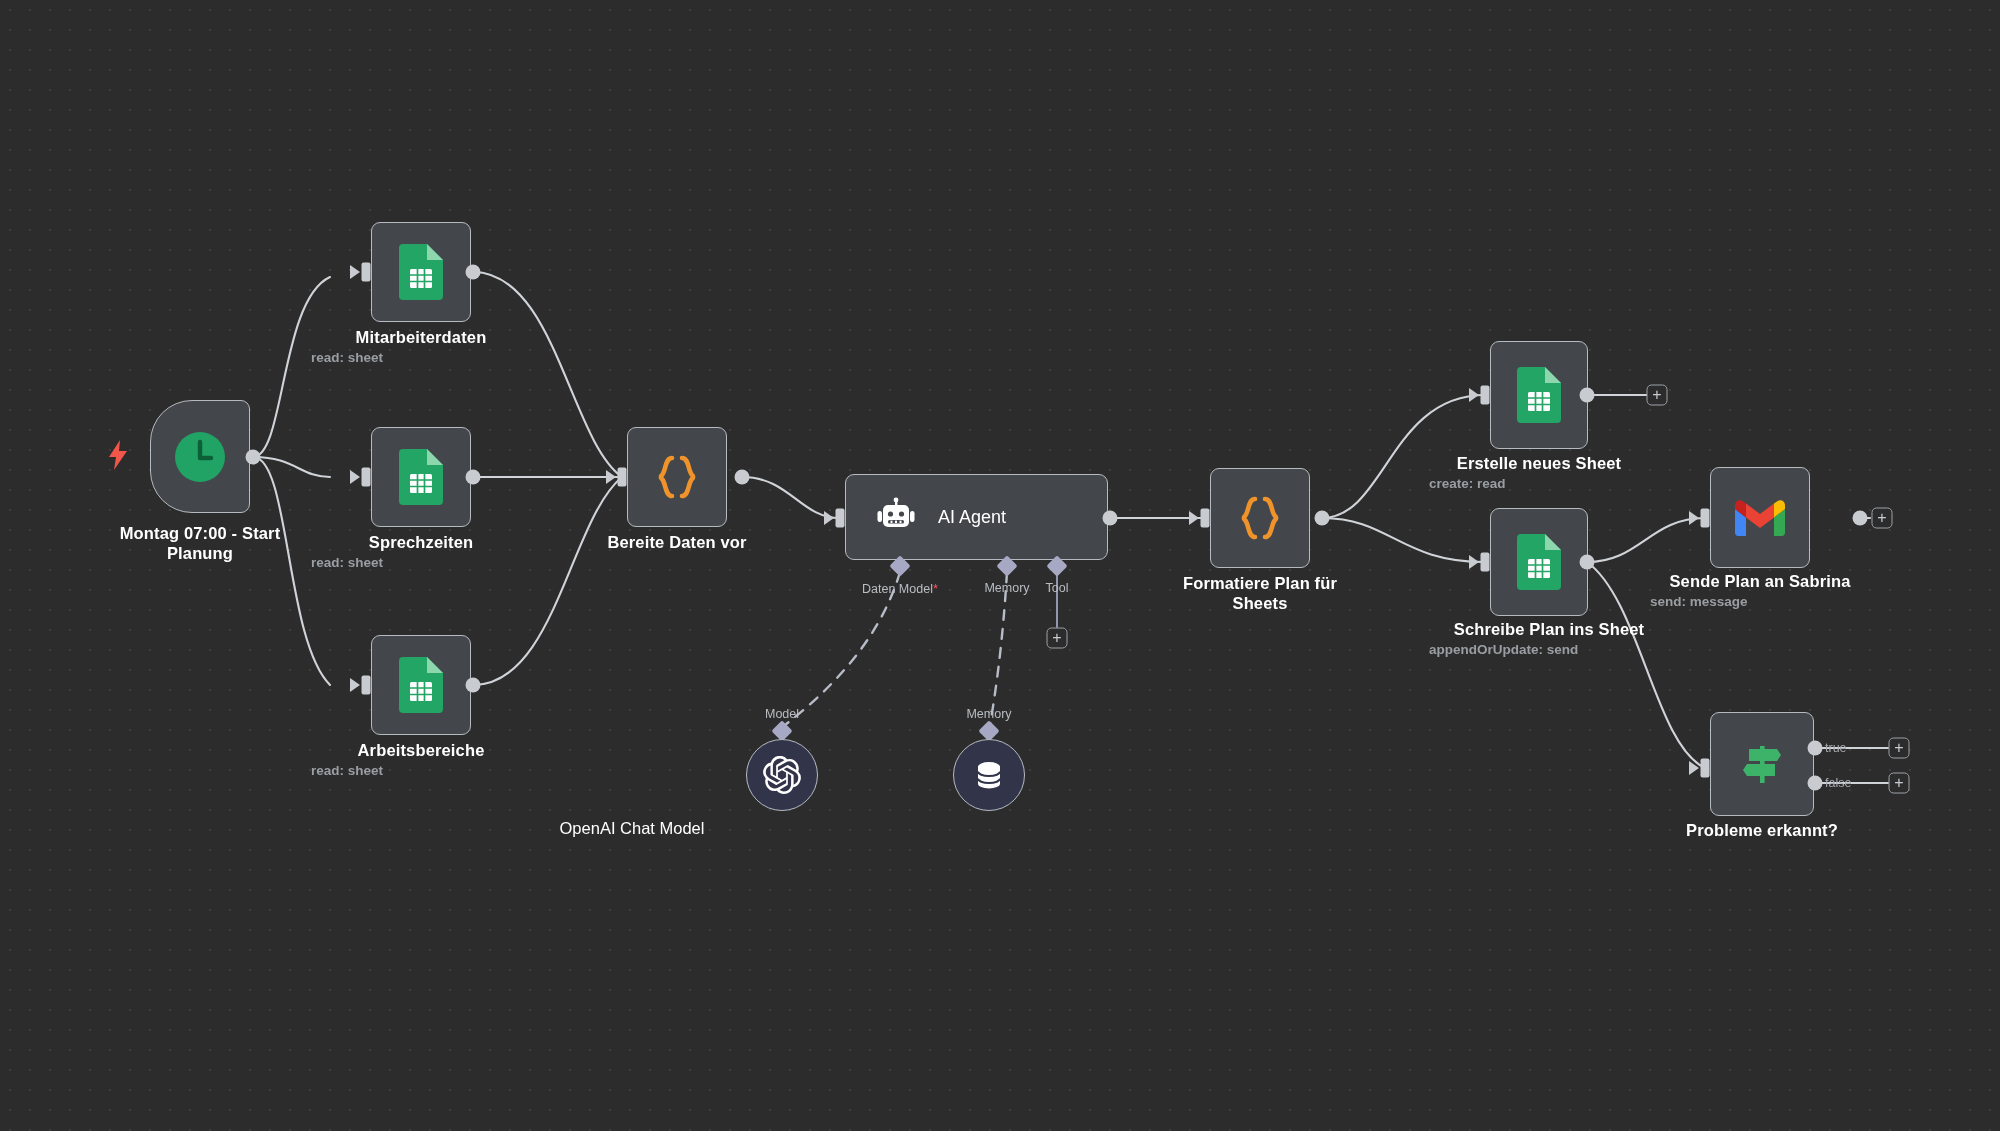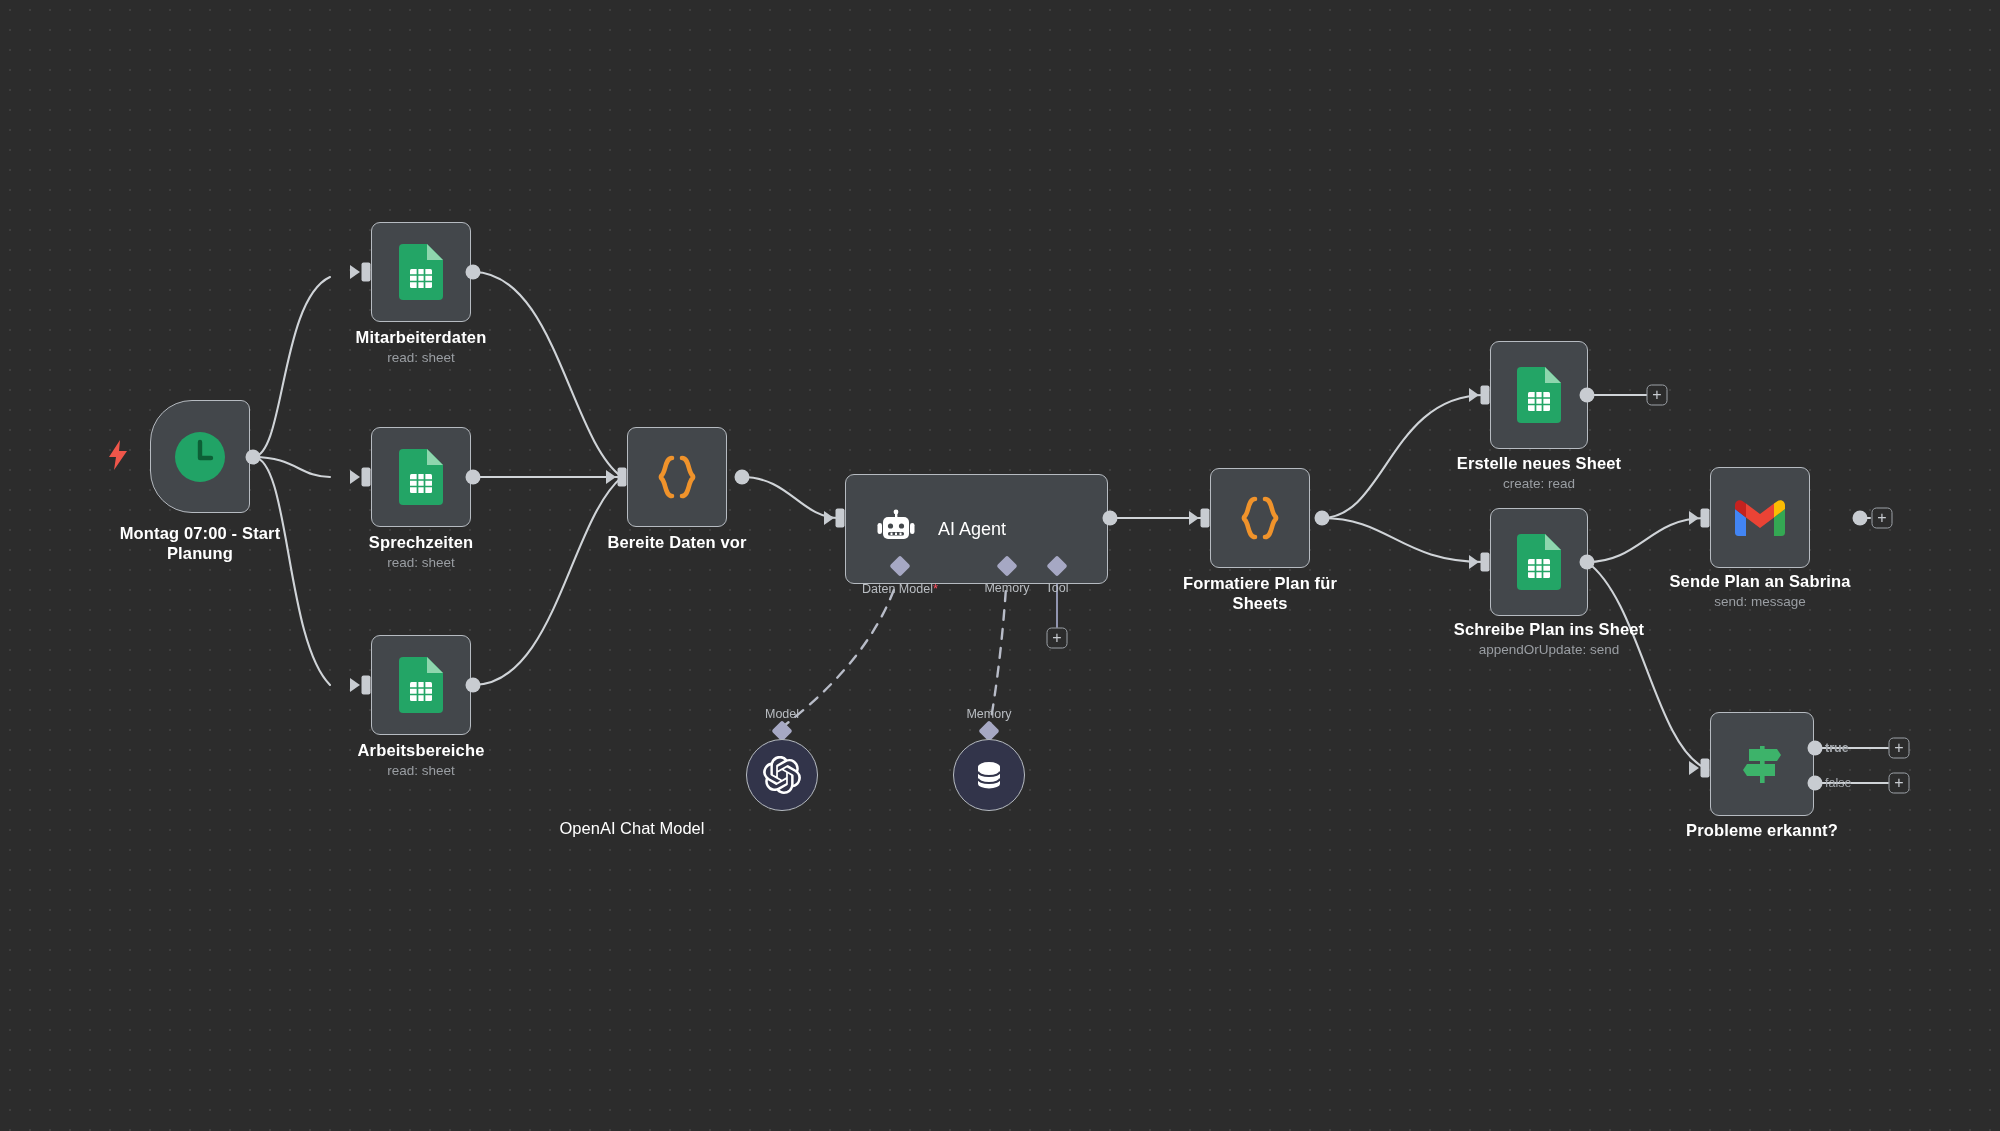--- a/index.html
+++ b/index.html
@@ -62,24 +62,23 @@
     color: #ffffff;
     font-size: 16.5px;
     font-weight: 600;
     letter-spacing: 0.15px;
     line-height: 20px;
     white-space: pre-line;
     pointer-events: none;
   }
   .node-sublabel {
     position: absolute;
-    text-align: center;
     color: #9a9ea3;
     font-size: 13.5px;
-    font-weight: 400;
+    font-weight: 700;
     line-height: 17px;
     pointer-events: none;
   }
 
   .agent-title {
     color: #ffffff;
     font-size: 18px;
     font-weight: 500;
   }
 
@@ -309,21 +308,21 @@
         <path d="M19 5 C12 5 13 18 9 22 C7.5 23.4 7.5 24.6 9 26 C13 30 12 43 19 43" stroke="#f0932b" stroke-width="4.6" fill="none" stroke-linecap="round" stroke-linejoin="round"></path>
         <path d="M29 5 C36 5 35 18 39 22 C40.5 23.4 40.5 24.6 39 26 C35 30 36 43 29 43" stroke="#f0932b" stroke-width="4.6" fill="none" stroke-linecap="round" stroke-linejoin="round"></path>
       </svg>
     </span>
   </div>
   <div class="port-out" style="left:742px; top:477px;"></div>
   <div class="node-label" style="left:567px; top:532px; width:220px;">Bereite Daten vor</div>
 
   <div class="port-in-arrow" style="left:834px; top:518px;"></div>
   <div class="port-in" style="left:840px; top:518px;"></div>
-  <div class="node wide" style="left:845px; top:474px; width:263px; height:110px;">
+  <div class="node wide" style="left:845px; top:474px; width:263px; height:86px;">
     <span>
       <svg class="icon-svg" width="40" height="40" viewBox="0 0 40 40">
         <rect x="19" y="2" width="2.4" height="6" fill="#ffffff"></rect>
         <circle cx="20" cy="3" r="2.4" fill="#ffffff"></circle>
         <rect x="7" y="8" width="26" height="22" rx="5" fill="#ffffff"></rect>
         <rect x="1.5" y="14" width="4.5" height="11" rx="2.2" fill="#ffffff"></rect>
         <rect x="34" y="14" width="4.5" height="11" rx="2.2" fill="#ffffff"></rect>
         <circle cx="14.5" cy="17" r="2.6" fill="#43474b"></circle>
         <circle cx="25.5" cy="17" r="2.6" fill="#43474b"></circle>
         <rect x="12" y="23" width="16" height="3.6" rx="1.5" fill="#43474b"></rect>
@@ -449,21 +448,21 @@
   <div class="node" style="left:1710px; top:712px; width:104px; height:104px;">
     <span>
       <svg class="icon-svg" width="46" height="46" viewBox="0 0 46 46">
         <rect x="21" y="5" width="4.6" height="37" fill="#3db36a"></rect>
         <path d="M10 8 H38 L42 14 L38 20 H10 Z" fill="#3db36a"></path>
         <path d="M36 23 H8 L4 29 L8 35 H36 Z" fill="#3db36a"></path>
       </svg>
     </span>
   </div>
   <div class="port-out" style="left:1815px; top:748px;"></div>
-  <div class="out-label" style="left:1825px; top:748px;font-weight:bold;">true</div>
+  <div class="out-label" style="left:1825px; top:748px;">true</div>
   <div class="plus-btn" style="left:1899px; top:748px;">+</div>
 
   <div class="port-out" style="left:1815px; top:783px;"></div>
   <div class="out-label" style="left:1825px; top:783px;">false</div>
   <div class="plus-btn" style="left:1899px; top:783px;">+</div>
 
   <div class="node-label" style="left:1652px; top:820px; width:220px;">Probleme erkannt?</div>
 
 </div>
 

